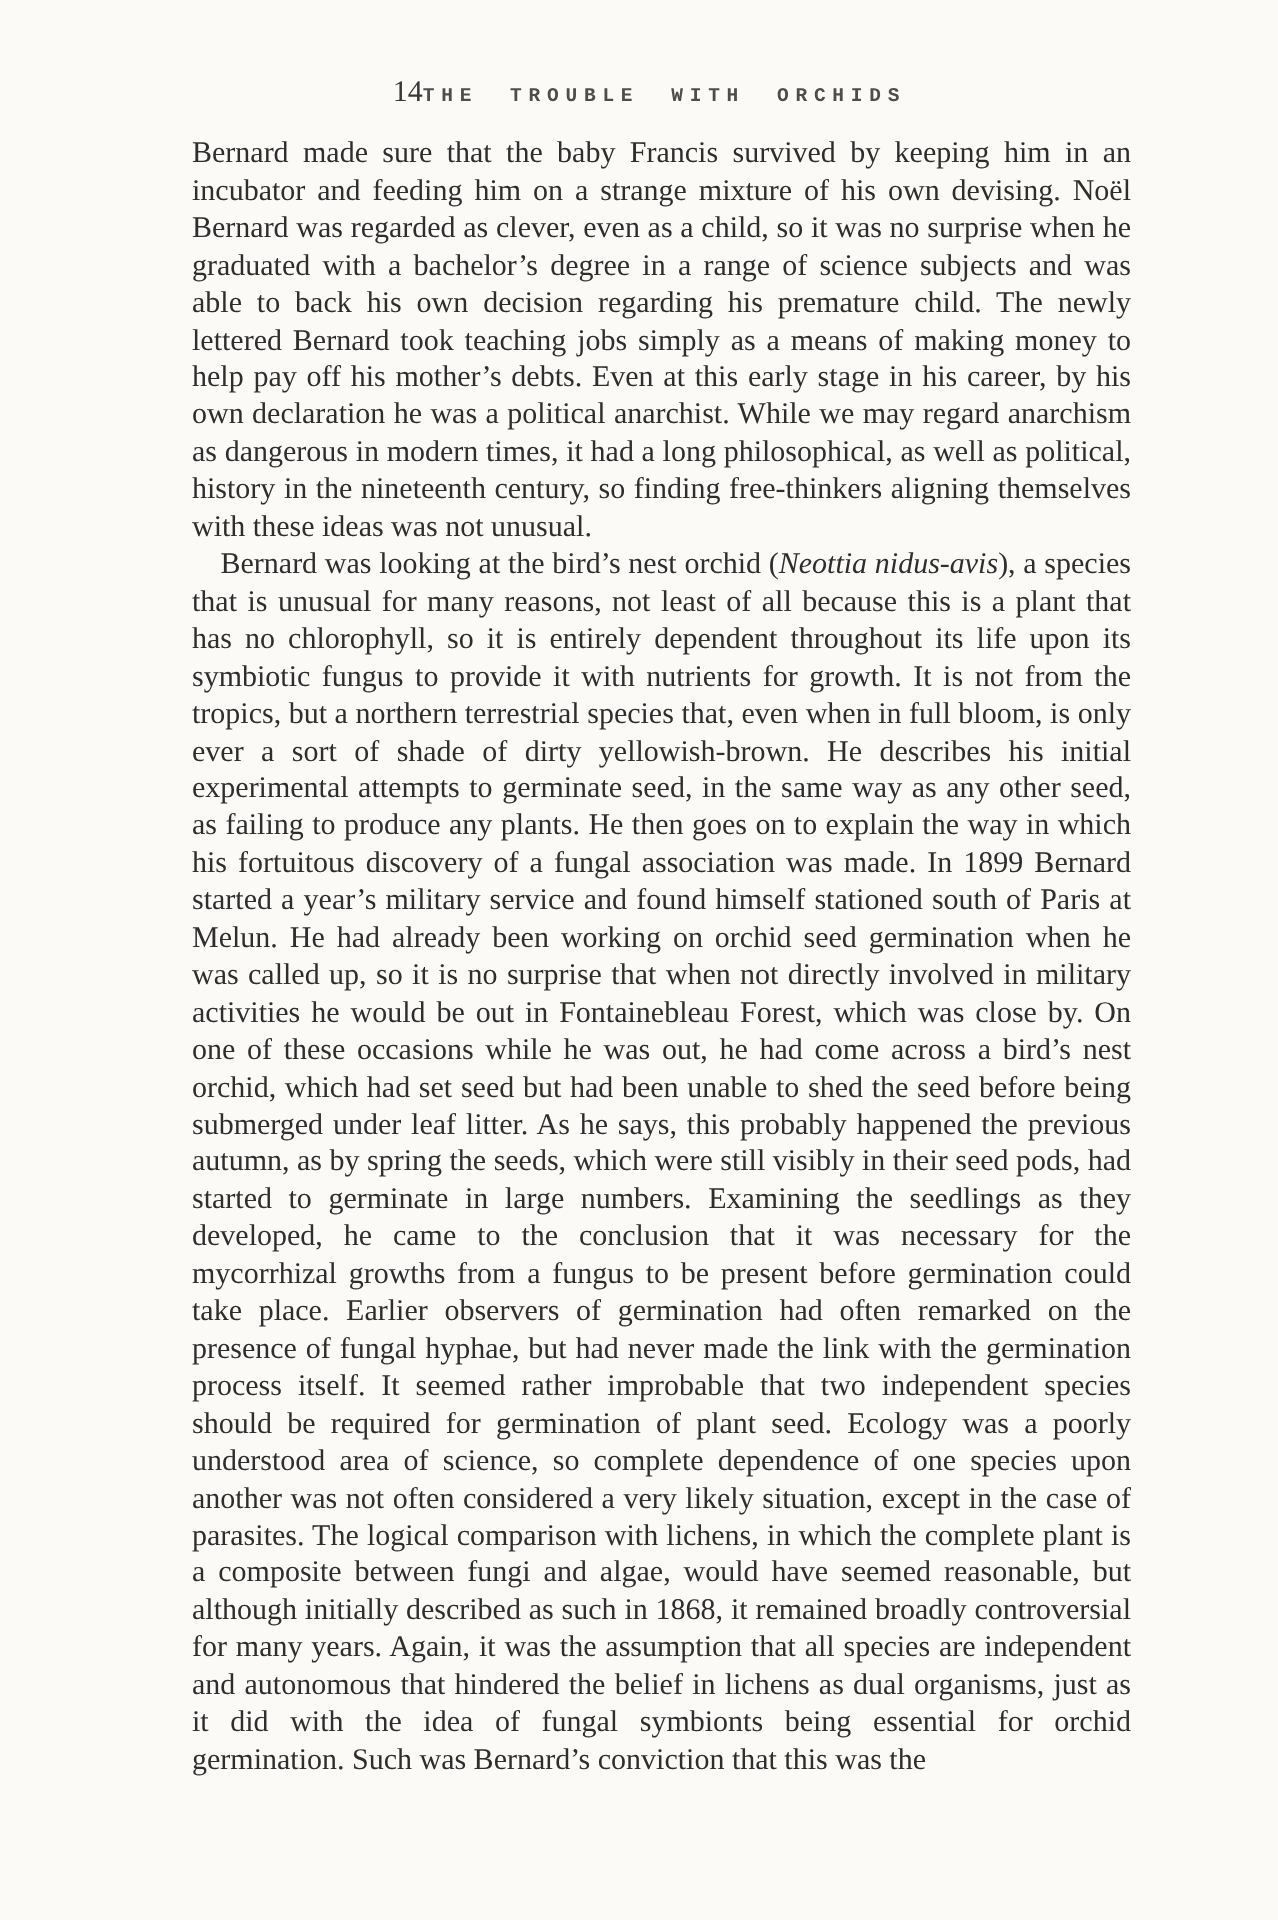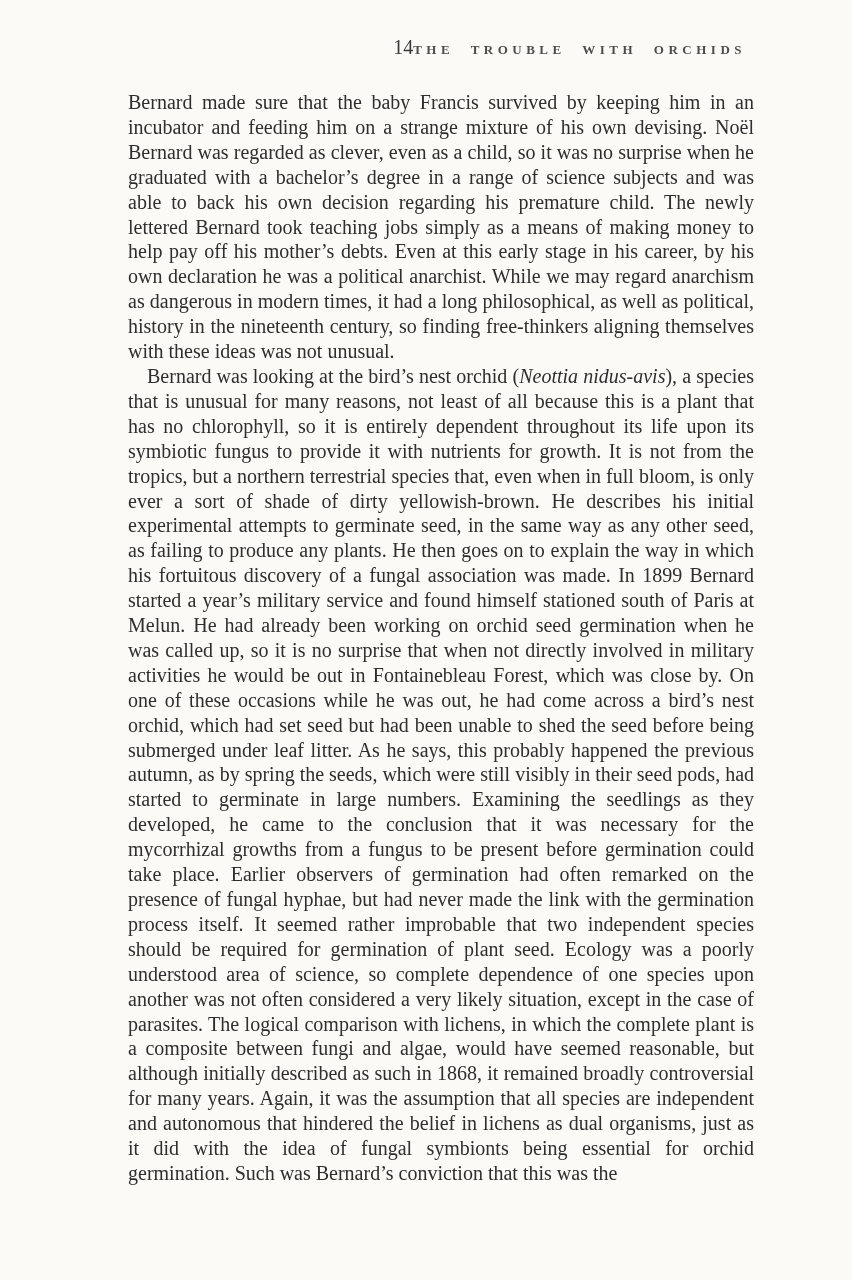--- a/index.html
+++ b/index.html
@@ -10,34 +10,34 @@
   .page {
     position: relative;
     width: 852px;
     height: 1280px;
     background: #fbfaf7;
     overflow: hidden;
     font-family: "Liberation Serif", serif;
   }
   .page-header {
     position: absolute;
-    top: 36px;
+    top: 50px;
     left: 120px;
     width: 626px;
     display: flex;
-    justify-content: flex-end;
+    justify-content: center;
     align-items: baseline;
   }
   .page-number {
     font-family: "Liberation Serif", serif;
     font-size: 20px;
     color: #383838;
   }
   .running-head {
-    font-family: Liberation Serif, serif;
+    font-family: Liberation Mono, monospace;
     font-size: 13px;
     font-weight: 600;
     letter-spacing: 4.5px;
     word-spacing: 9px;
     color: #4d4d4d;
     text-transform: uppercase;
   }
   .body-text {
     position: absolute;
     top: 90px;

